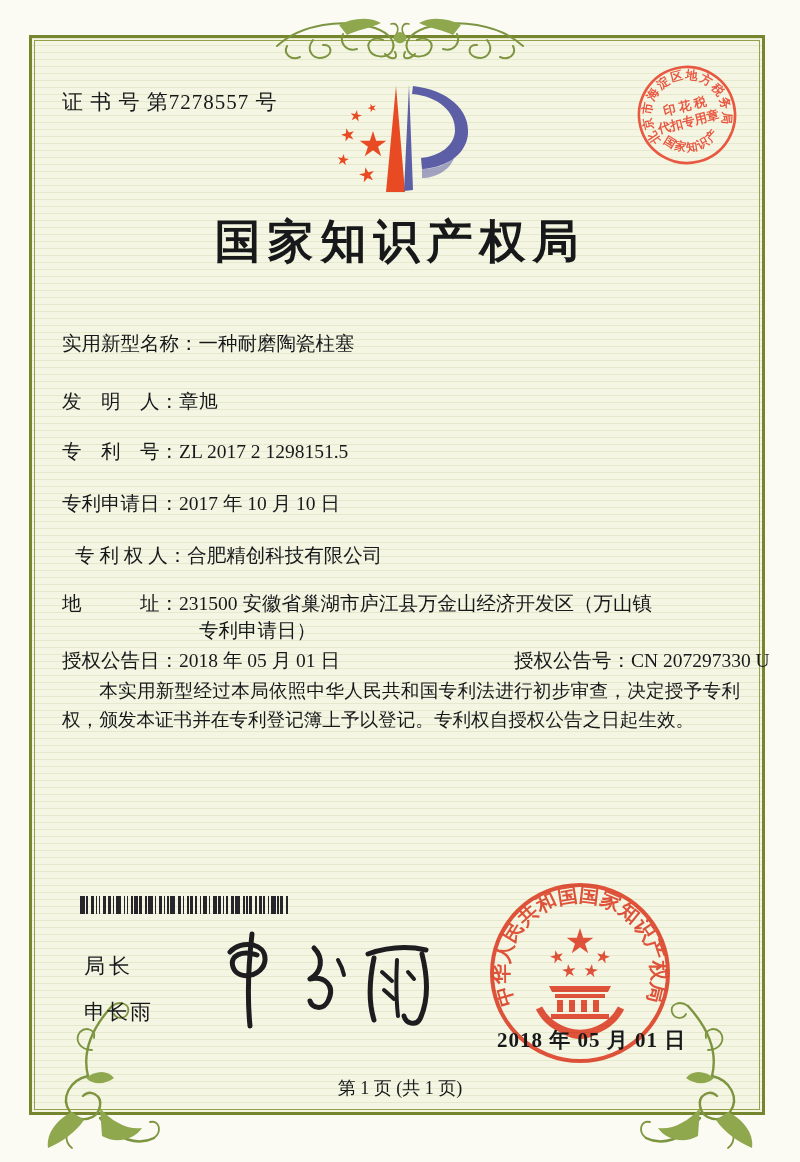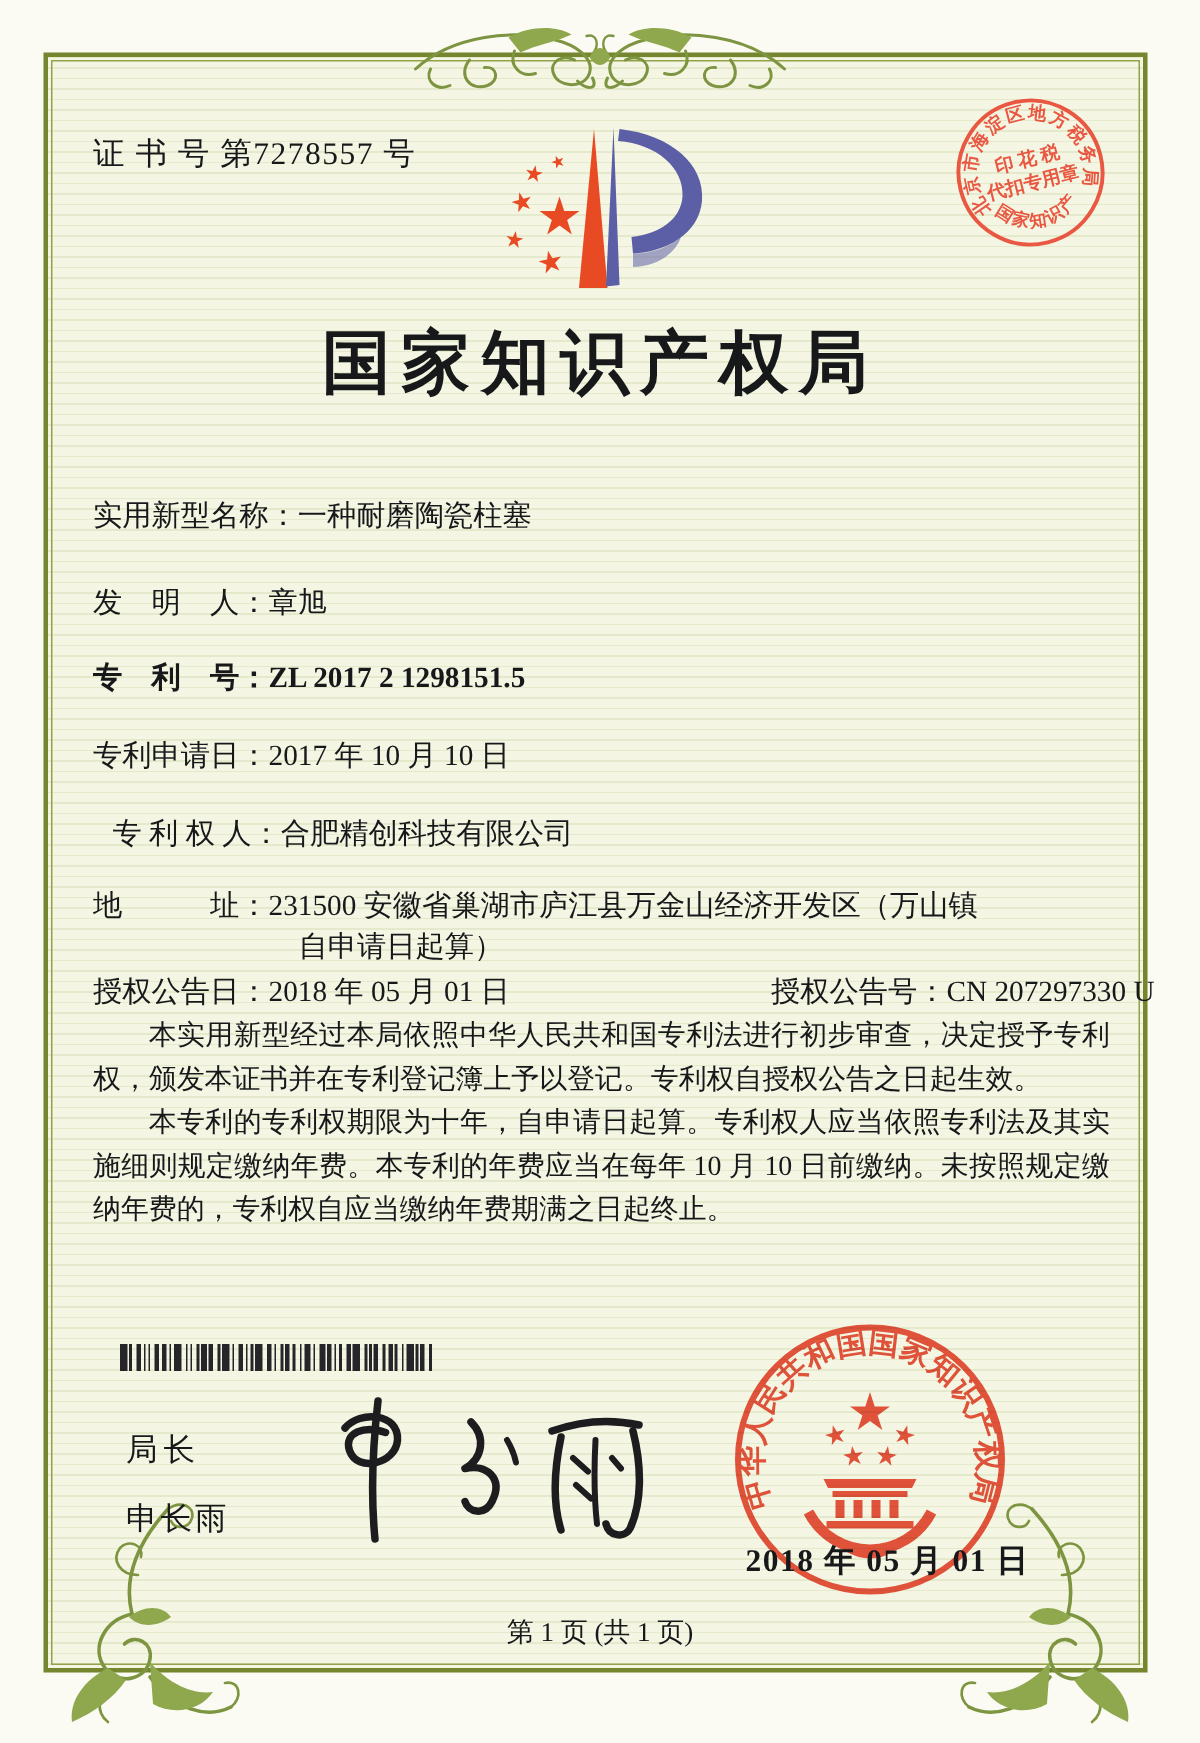--- a/index.html
+++ b/index.html
@@ -145,43 +145,42 @@
   </svg>
 
   <div class="abs title">国家知识产权局</div>
 
   <div class="abs field" style="top:388px;">
     <span class="lbl">发　明　人：</span><span>章旭</span>
   </div>
   <div class="abs field" style="top:330px;">
     <span class="lbl">实用新型名称：</span><span>一种耐磨陶瓷柱塞</span>
   </div>
-  <div class="abs field" style="top:438px;font-weight:bold;">
+  <div class="abs field" style="top:438px;">
     <span class="lbl">专　利　号：</span><span>ZL 2017 2 1298151.5</span>
   </div>
   <div class="abs field" style="top:490px;">
     <span class="lbl">专利申请日：</span><span>2017 年 10 月 10 日</span>
   </div>
   <div class="abs field" style="top:542px;margin-left:13px;">
     <span class="lbl">专 利 权 人：</span><span>合肥精创科技有限公司</span>
   </div>
   <div class="abs field" style="top:590px;">
     <span class="lbl">地　　　址：</span><span>231500 安徽省巢湖市庐江县万金山经济开发区（万山镇</span>
-    <span class="addr-line2">自申请日起算）</span>
+    <span class="addr-line2">专利申请日）</span>
   </div>
   <div class="abs field" style="top:647px;width:678px;">
     <span class="lbl">授权公告日：</span><span>2018 年 05 月 01 日</span>
     <span class="grant-no">
       <span>授权公告号：</span><span>CN 207297330 U</span>
     </span>
   </div>
 
   <div class="abs body-text">
     <p>本实用新型经过本局依照中华人民共和国专利法进行初步审查，决定授予专利权，颁发本证书并在专利登记簿上予以登记。专利权自授权公告之日起生效。</p>
-    <p>本专利的专利权期限为十年，自申请日起算。专利权人应当依照专利法及其实施细则规定缴纳年费。本专利的年费应当在每年 10 月 10 日前缴纳。未按照规定缴纳年费的，专利权自应当缴纳年费期满之日起终止。</p>
   </div>
 
   <div class="abs barcode">
       <i style="width: 4.8px; margin-right: 1.5px;"></i>
       <i style="width: 1.6px; margin-right: 3px;"></i>
       <i style="width: 3.2px; margin-right: 1.5px;"></i>
       <i style="width: 1.6px; margin-right: 1.5px;"></i>
       <i style="width: 1.6px; margin-right: 3px;"></i>
       <i style="width: 3.2px; margin-right: 1.5px;"></i>
       <i style="width: 3.2px; margin-right: 1.5px;"></i>

